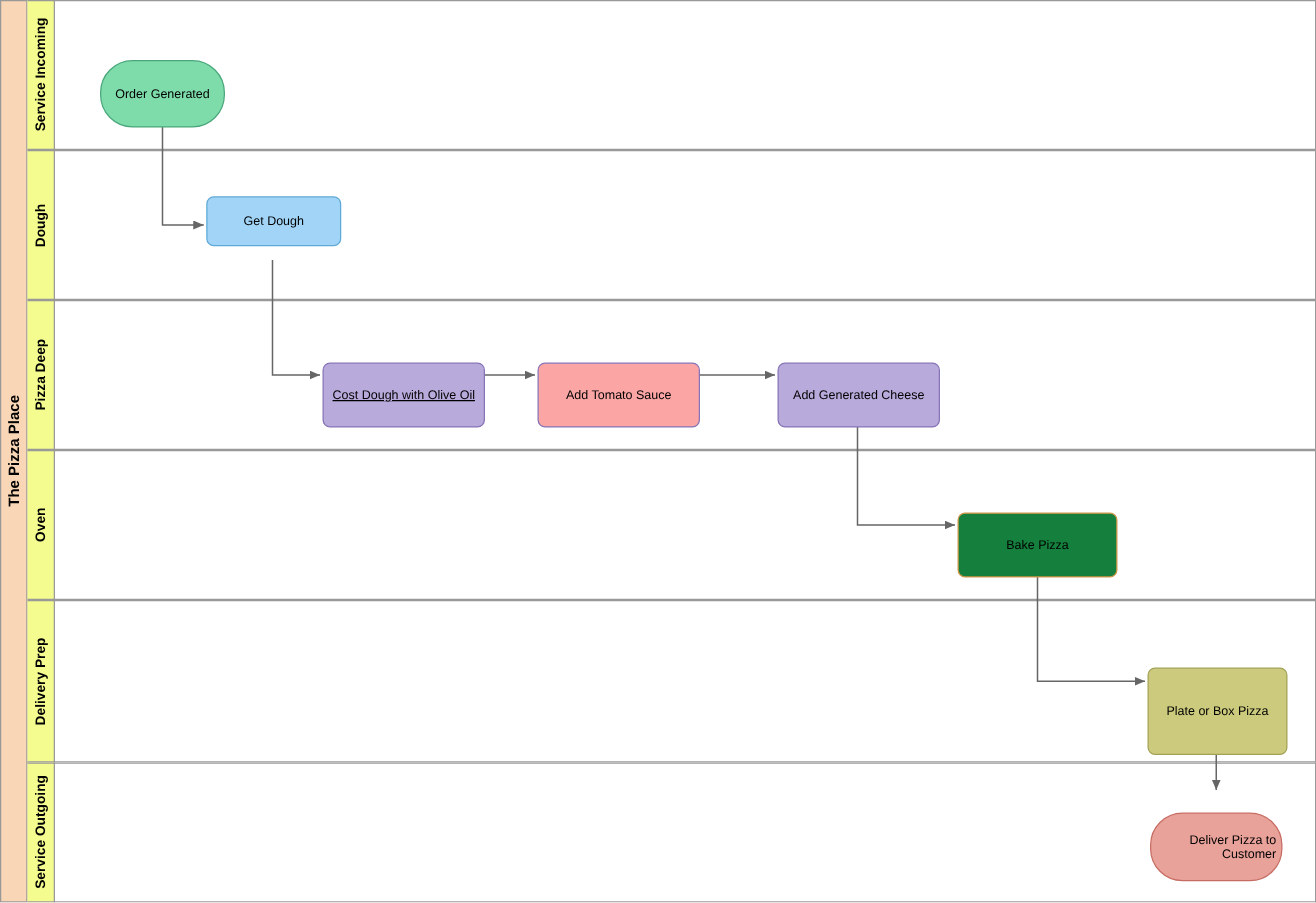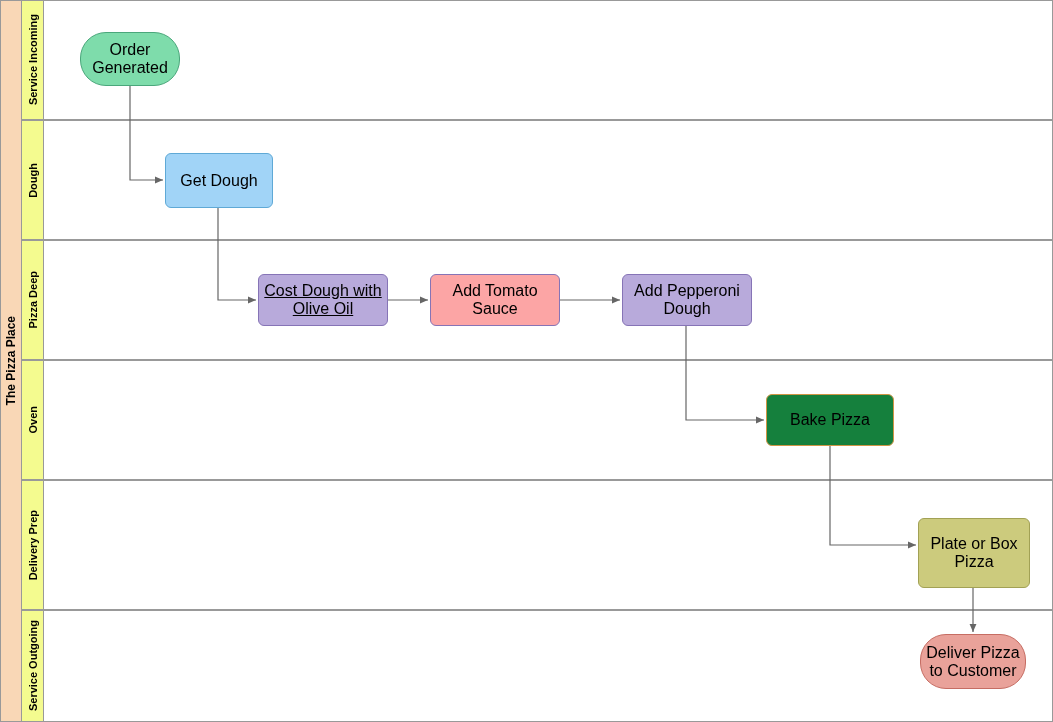--- a/index.html
+++ b/index.html
@@ -52,22 +52,23 @@
     border: 1px solid #999;
     border-left: none;
   }
   .node {
     position: absolute;
     display: flex;
     align-items: center;
     justify-content: center;
     text-align: center;
     padding: 4px;
-    font-size: 16px;
+    font-size: 10px;
     border-radius: 6px;
+    margin-top: 16px;
   }
   .svg-layer {
     position: absolute;
     left: 0; top: 0;
     width: 1053px; height: 722px;
     pointer-events: none;
   }
 </style>
 </head>
 <body>
@@ -123,39 +124,39 @@
     <path d="M830,446 L830,545 L916,545"></path>
 
     <path d="M973,573 L973,632"></path>
   </g>
 </svg>
 
 <div class="node" style="left:80px;top:32px;width:100px;height:54px;background:#7edcab;border:1px solid #4aa77b;border-radius:26px;">
   <span>Order Generated</span>
 </div>
 
-<div class="node" style="left:165px;top:153px;width:108px;height:55px;background:#a1d4f7;border:1px solid #5fa9d6;">
+<div class="node" style="left:165px;top:141px;width:108px;height:40px;background:#a1d4f7;border:1px solid #5fa9d6;">
   <span>Get Dough</span>
 </div>
 
 <div class="node" style="left:258px;top:274px;width:130px;height:52px;background:#b8aadb;border:1px solid #8674b6;text-decoration:underline;">
   <span>Cost Dough with Olive Oil</span>
 </div>
 
 <div class="node" style="left:430px;top:274px;width:130px;height:52px;background:#fca5a5;border:1px solid #8674b6;">
   <span>Add Tomato Sauce</span>
 </div>
 
 <div class="node" style="left:622px;top:274px;width:130px;height:52px;background:#b8aadb;border:1px solid #8674b6;">
-  <span>Add Pepperoni Dough</span>
+  <span>Add Generated Cheese</span>
 </div>
 
 <div class="node" style="left:766px;top:394px;width:128px;height:52px;background:#15803d;border:1px solid #cf9545;">
   <span>Bake Pizza</span>
 </div>
 
 <div class="node" style="left:918px;top:518px;width:112px;height:70px;background:#cccb7d;border:1px solid #a2a155;">
   <span>Plate or Box Pizza</span>
 </div>
 
-<div class="node" style="left:920px;top:634px;width:106px;height:55px;background:#e9a29a;border:1px solid #c66d63;border-radius:26px;">
+<div class="node" style="left:920px;top:634px;width:106px;height:55px;background:#e9a29a;border:1px solid #c66d63;border-radius:26px;text-align:right;">
   <span>Deliver Pizza to Customer</span>
 </div>
 
 </body></html>

